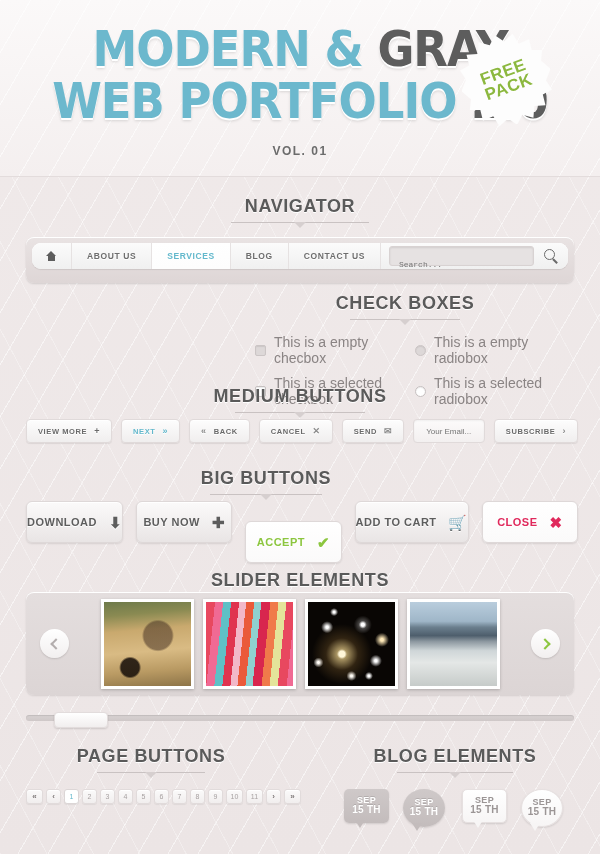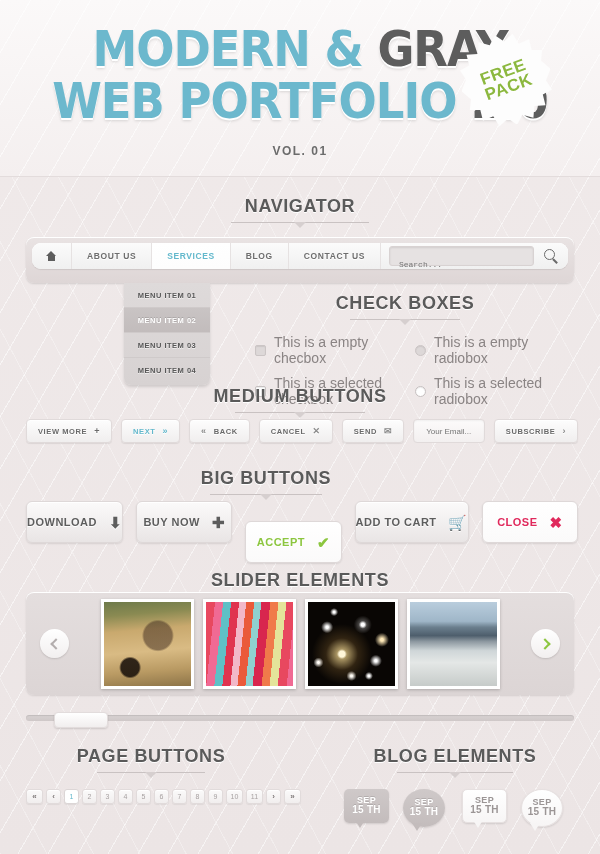--- a/index.html
+++ b/index.html
@@ -386,34 +386,20 @@
         <span>CONTACT US</span>
       </div>
       <div class="navitem searchcell">
         <div class="searchbox">
           <input type="text" placeholder="Search..." style="">
         </div>
         <span class="mag"></span>
       </div>
     </div>
 
-    <div class="dropdown">
-      <div class="ddi">
-          <span>MENU ITEM 01</span>
-        </div>
-      <div class="ddi sel">
-          <span>MENU ITEM 02</span>
-        </div>
-      <div class="ddi">
-          <span>MENU ITEM 03</span>
-        </div>
-      <div class="ddi">
-          <span>MENU ITEM 04</span>
-        </div>
-    </div>
   </div>
 
   <div class="cbsect">
     <div class="sect">
       <h2>CHECK BOXES</h2>
       <div class="rule" style="width:110px;"></div>
     </div>
     <div class="cbgrid">
       <div class="cbrow">
         <span class="box"></span>

